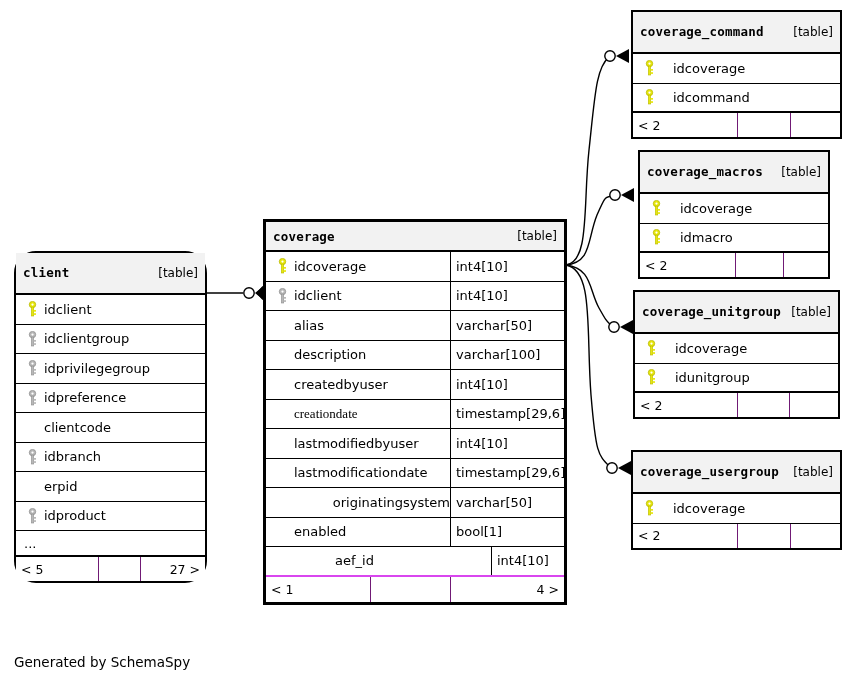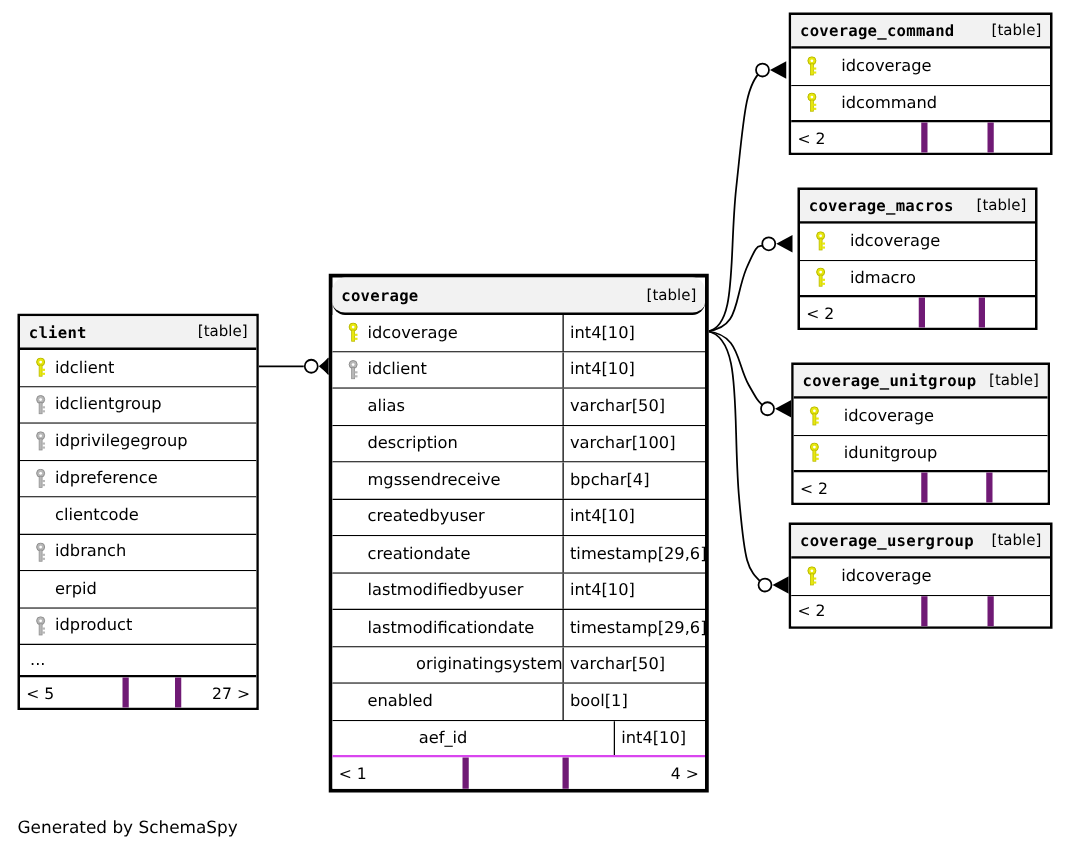--- a/index.html
+++ b/index.html
@@ -27,23 +27,23 @@
   .tbl.focus{border-width:3px;}
 
   .thead{
     display:flex;
     align-items:center;
     justify-content:space-between;
     background:#f2f2f2;
     border-bottom:2px solid #000000;
     padding:3px 7px 4px 7px;
     box-sizing:border-box;
-    height:27px;
-  }
-  .tbl.focus .thead{height:30px;padding-top:4px;border-radius:10px;}
+    height:42px;
+  }
+  .tbl.focus .thead{height:30px;padding-top:4px;}
   .tname{
     font-family:"DejaVu Sans Mono","Liberation Mono",monospace;
     font-weight:bold;
     font-size:12.5px;
     color:#000000;
     letter-spacing:0.2px;
     white-space:nowrap;
   }
   .ttag{
     font-size:12px;
@@ -109,21 +109,21 @@
     background:#ffffff;
   }
   .fcell{
     box-sizing:border-box;
     height:100%;
     display:flex;
     align-items:center;
     font-size:12.5px;
     color:#000000;
     padding:0 5px;
-    border-left:5px solid #701a75;
+    border-left:1px solid #701a75;
     white-space:nowrap;
   }
   .fcell:first-child{border-left:none;}
   .fcell.r{justify-content:flex-end;}
 
   
   #caption{
     position:absolute;
     left:14px;top:654px;
     font-size:13.5px;
@@ -160,21 +160,21 @@
       <path d="M 634 188 L 621 195 L 634 202 Z" fill="#000000"></path>
 
       <circle cx="614" cy="327" r="5.2" fill="#ffffff" stroke="#000000" stroke-width="1.4"></circle>
       <path d="M 633 320 L 620 327 L 633 334 Z" fill="#000000"></path>
 
       <circle cx="612" cy="468" r="5.2" fill="#ffffff" stroke="#000000" stroke-width="1.4"></circle>
       <path d="M 631 461 L 618 468 L 631 475 Z" fill="#000000"></path>
     </g>
   </svg>
 
-  <div class="tbl" id="t-client" style="left:14px;top:251px;width:193px;">
+  <div class="tbl" id="t-client" style="left:14px;top:251px;width:193px;border-radius:22px;">
     <div class="thead">
       <span class="tname">client</span>
       <span class="ttag">[table]</span>
     </div>
     <div>
       <div class="row">
         <span class="cname" style="flex:1 1 auto;">
           <span class="kslot">
             <svg class="keyico" width="11" height="16" viewBox="0 0 11 16">
               <circle cx="5.5" cy="3.6" r="3.2" fill="#e8e80e" stroke="#b8b800" stroke-width="0.8"></circle>
@@ -330,38 +330,31 @@
       </div>
 
       <div class="row">
         <span class="cname" style="flex:0 0 184px;">
           <span class="kslot"></span>
           <span class="clabel">description</span>
         </span>
         <span class="ctype">varchar[100]</span>
       </div>
 
-      <div class="row">
-        <span class="cname" style="flex:0 0 184px;">
-          <span class="kslot"></span>
-          <span class="clabel">mgssendreceive</span>
-        </span>
-        <span class="ctype">bpchar[4]</span>
-      </div>
 
       <div class="row">
         <span class="cname" style="flex:0 0 184px;">
           <span class="kslot"></span>
           <span class="clabel">createdbyuser</span>
         </span>
         <span class="ctype">int4[10]</span>
       </div>
 
       <div class="row">
-        <span class="cname" style="flex:0 0 184px;">
+        <span class="cname" style="flex:0 0 184px;font-family:Liberation Serif, serif;">
           <span class="kslot"></span>
           <span class="clabel">creationdate</span>
         </span>
         <span class="ctype">timestamp[29,6]</span>
       </div>
 
       <div class="row">
         <span class="cname" style="flex:0 0 184px;">
           <span class="kslot"></span>
           <span class="clabel">lastmodifiedbyuser</span>
@@ -528,21 +521,21 @@
         </span>
       </div>
     </div>
     <div class="tfoot">
       <div class="fcell" style="flex:0 0 102px;">&lt; 2</div>
       <div class="fcell" style="flex:0 0 52px;"></div>
       <div class="fcell r" style="flex:1 1 auto;"></div>
     </div>
   </div>
 
-  <div class="tbl notype" id="t-user" style="left:631px;top:418px;width:211px;">
+  <div class="tbl notype" id="t-user" style="left:631px;top:450px;width:211px;">
     <div class="thead">
       <span class="tname">coverage_usergroup</span>
       <span class="ttag">[table]</span>
     </div>
     <div>
       <div class="row">
         <span class="cname">
           <span class="kslot">
             <svg class="keyico" width="11" height="16" viewBox="0 0 11 16">
               <circle cx="5.5" cy="3.6" r="3.2" fill="#e8e80e" stroke="#b8b800" stroke-width="0.8"></circle>

